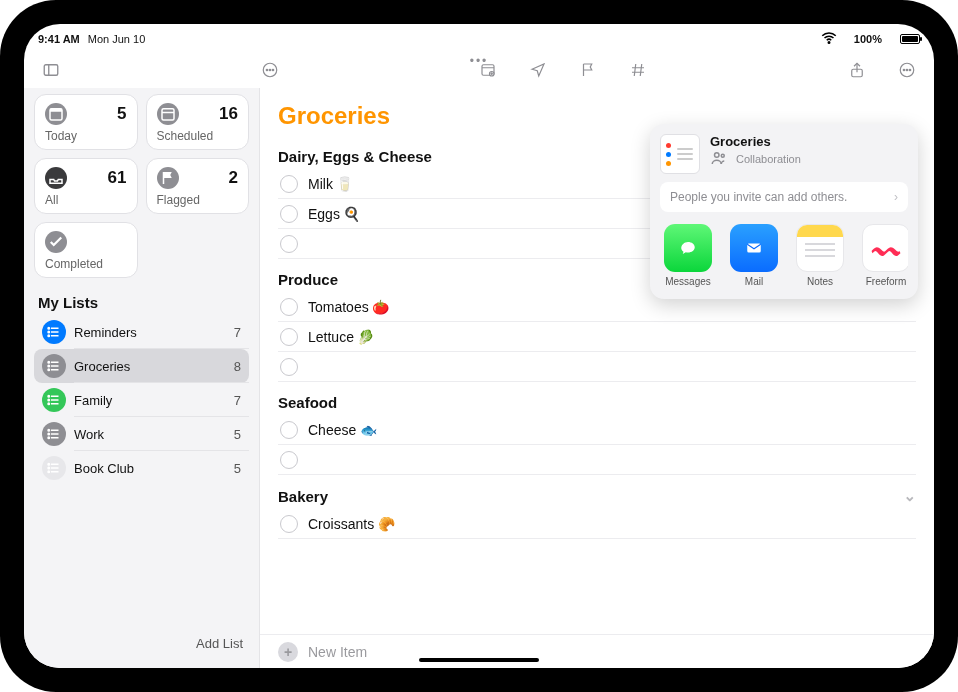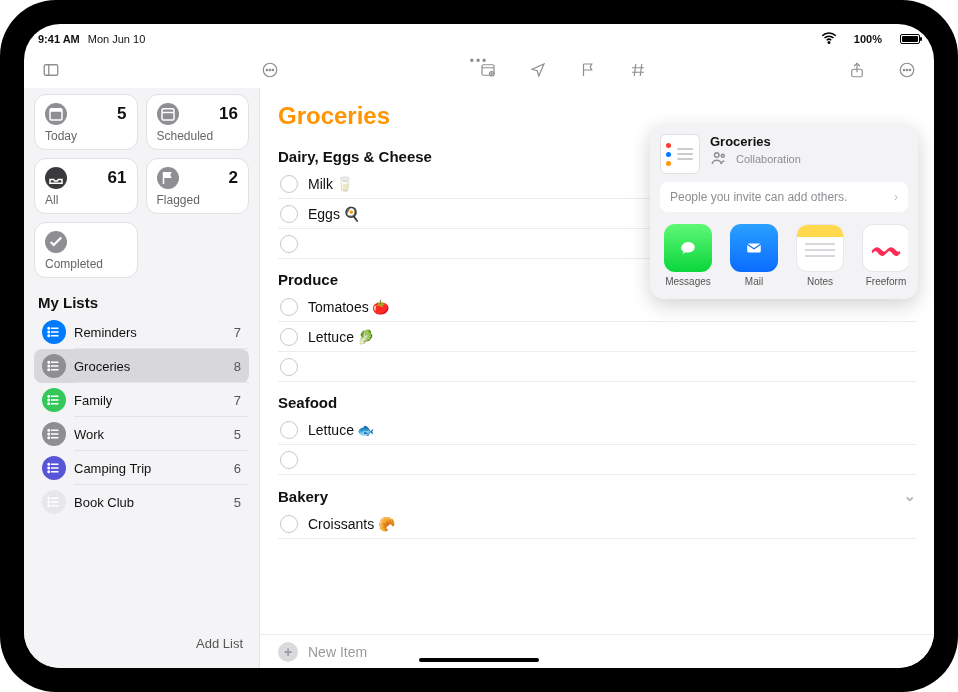--- a/index.html
+++ b/index.html
@@ -378,40 +378,28 @@
                     <path d="M8 7h10M8 12h10M8 17h10"></path>
                     <circle cx="5" cy="7" r="1" fill="#fff"></circle>
                     <circle cx="5" cy="12" r="1" fill="#fff"></circle>
                     <circle cx="5" cy="17" r="1" fill="#fff"></circle>
                   </svg>
                 </span>
                 <span class="list-name">Work</span>
                 <span class="list-count">5</span>
               </div>
               <div class="list-row">
-                <span class="list-icon" style="background:#5856d6;">
+                <span class="list-icon" style="background:#e7e7ea;color:#bbb;">
                   <svg viewBox="0 0 24 24" width="12" height="12" fill="none" stroke="#fff" stroke-width="2">
                     <path d="M8 7h10M8 12h10M8 17h10"></path>
                     <circle cx="5" cy="7" r="1" fill="#fff"></circle>
                     <circle cx="5" cy="12" r="1" fill="#fff"></circle>
                     <circle cx="5" cy="17" r="1" fill="#fff"></circle>
                   </svg>
                 </span>
-                <span class="list-name">Camping Trip</span>
-                <span class="list-count">6</span>
-              </div>
-              <div class="list-row">
-                <span class="list-icon" style="background:#e7e7ea;color:#bbb;">
-                  <svg viewBox="0 0 24 24" width="12" height="12" fill="none" stroke="#fff" stroke-width="2">
-                    <path d="M8 7h10M8 12h10M8 17h10"></path>
-                    <circle cx="5" cy="7" r="1" fill="#fff"></circle>
-                    <circle cx="5" cy="12" r="1" fill="#fff"></circle>
-                    <circle cx="5" cy="17" r="1" fill="#fff"></circle>
-                  </svg>
-                </span>
                 <span class="list-name">Book Club</span>
                 <span class="list-count">5</span>
               </div>
             </div>
 
           <div class="sidebar-footer">
             <span>Add List</span>
           </div>
         </aside>
 
@@ -446,21 +434,21 @@
               </div>
               <div class="item-row empty">
                 <span class="radio"></span>
                 <span class="title"></span>
               </div>
               <div class="section-header">
                 <span>Seafood</span>
               </div>
               <div class="item-row">
                 <span class="radio"></span>
-                <span class="title">Lettuce 🐟</span>
+                <span class="title">Cheese 🐟</span>
               </div>
               <div class="item-row empty">
                 <span class="radio"></span>
                 <span class="title"></span>
               </div>
               <div class="section-header">
                 <span>Bakery</span>
                 <span class="chev">⌄</span>
               </div>
               <div class="item-row">

